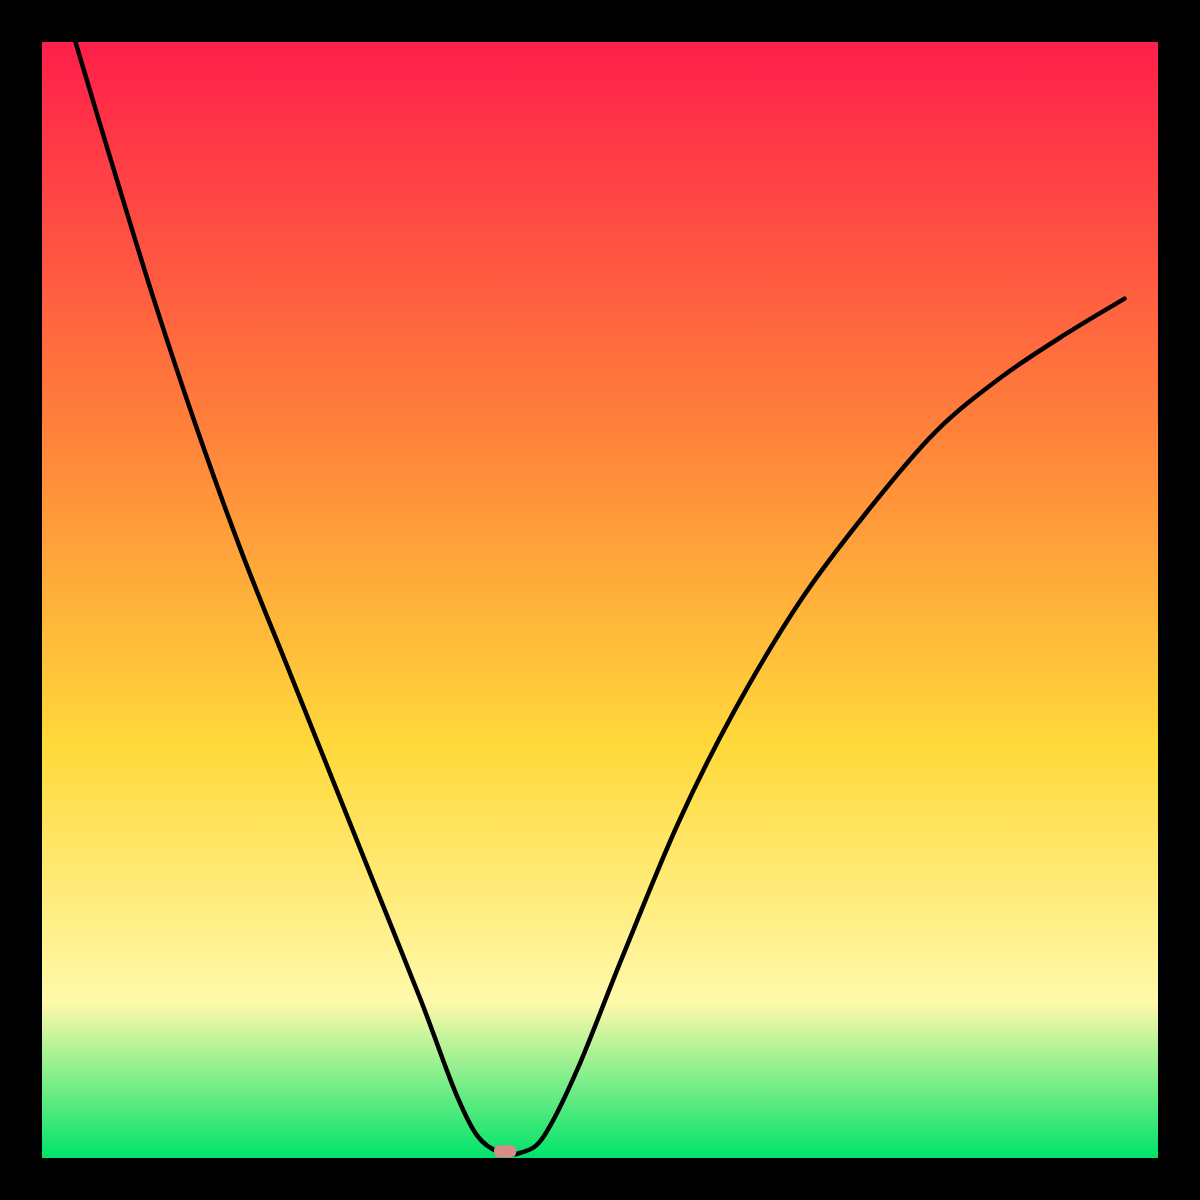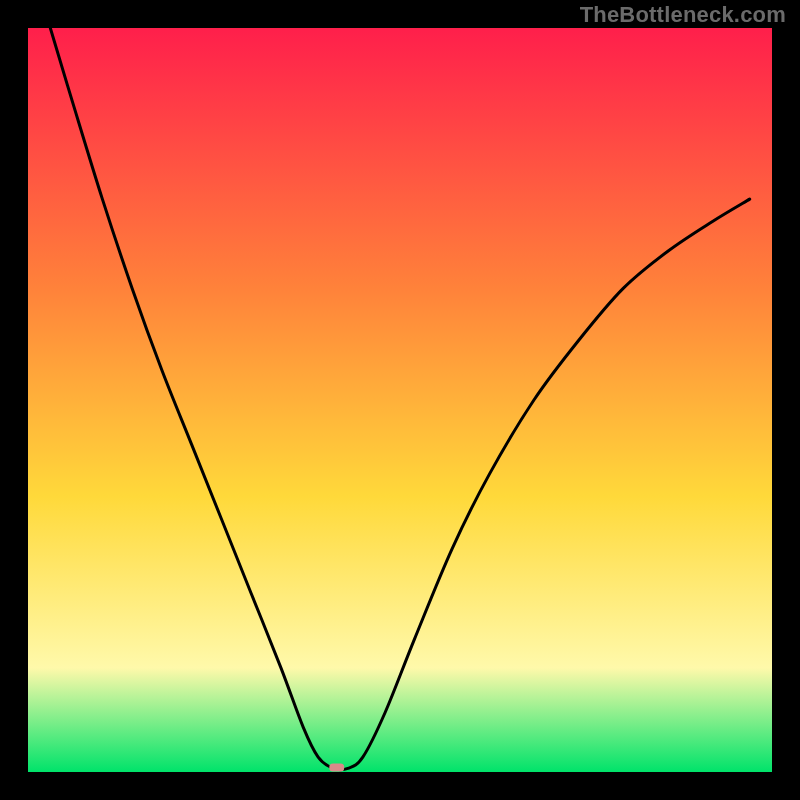--- a/index.html
+++ b/index.html
@@ -27,21 +27,20 @@
     z-index: 10;
   }
   svg {
     display: block;
   }
 </style>
 </head>
 <body>
 
 <div class="wrap">
-  <div class="watermark">TheBottleneck.com</div>
 
   <svg width="800" height="800" viewBox="0 0 800 800">
     <defs>
       <linearGradient id="bg-grad" x1="0" y1="0" x2="0" y2="1">
         <stop id="g0" offset="0%" stop-color="#ff1f4b"></stop>
         <stop id="g1" offset="35%" stop-color="#ff823a"></stop>
         <stop id="g2" offset="63%" stop-color="#ffd93a"></stop>
         <stop id="g3" offset="86%" stop-color="#fff9aa"></stop>
         <stop id="g4" offset="100%" stop-color="#00e36a"></stop>
       </linearGradient>

